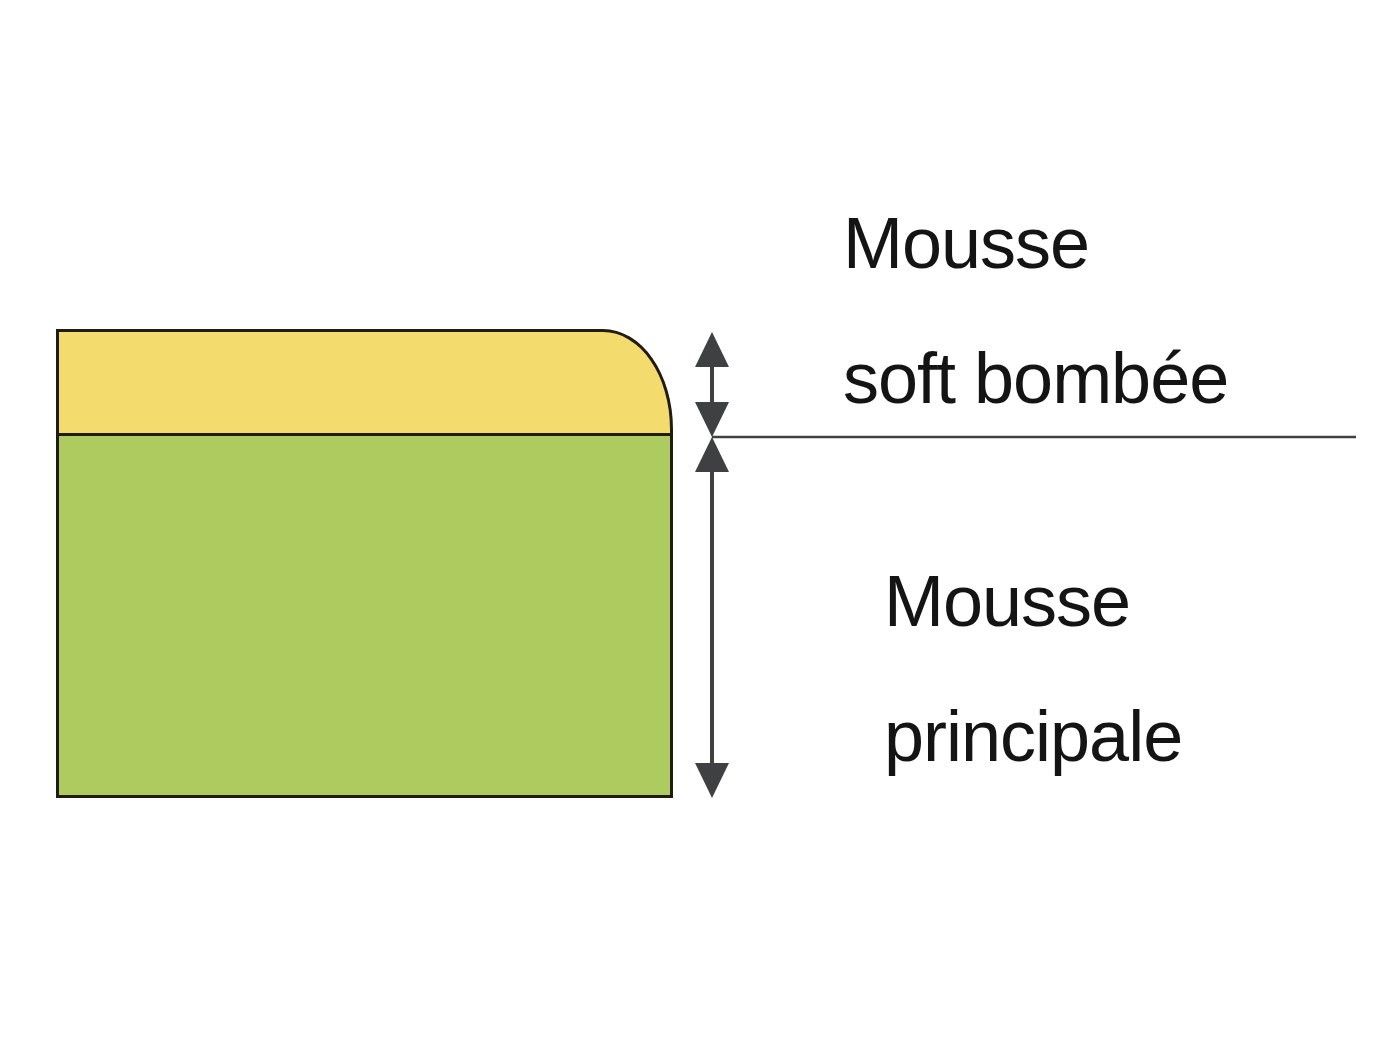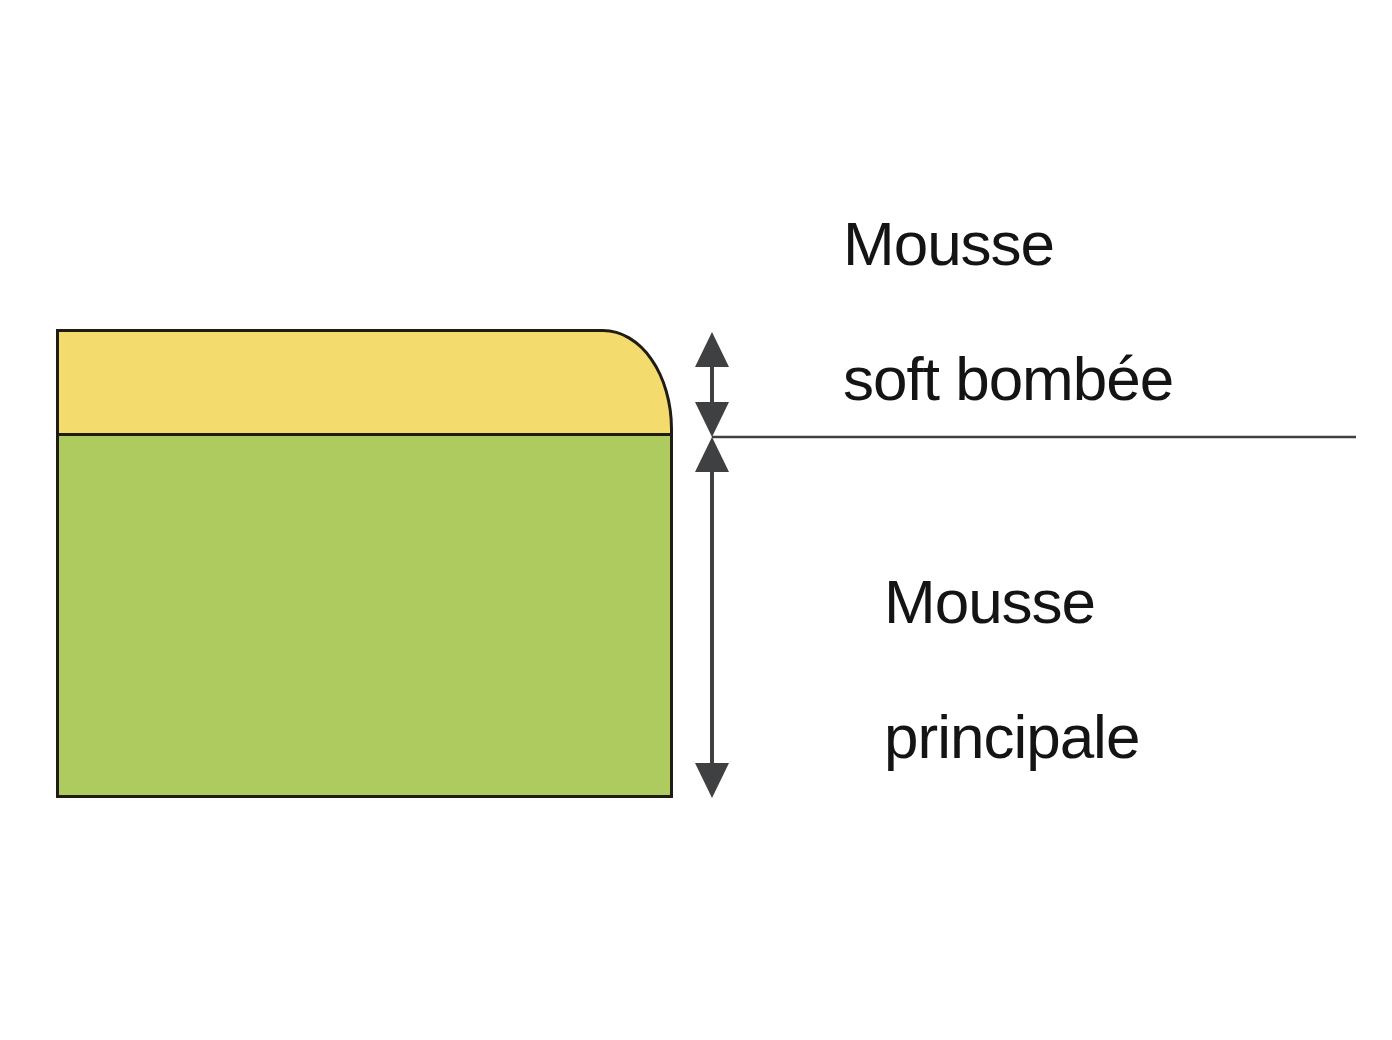--- a/index.html
+++ b/index.html
@@ -51,21 +51,21 @@
     stroke: var(--arrow, #3f4042);
     stroke-width: 4;
   }
   .overlay line.leader {
     stroke: var(--arrow, #3f4042);
     stroke-width: 2.5;
   }
   .label {
     position: absolute;
     color: var(--text, #141414);
-    font-size: 62px;
+    font-size: 72px;
     line-height: 135px;
     letter-spacing: -1px;
     white-space: pre-line;
   }
   .label-soft {
     left: 843px;
     top: 176px;
   }
   .label-main {
     left: 884px;

